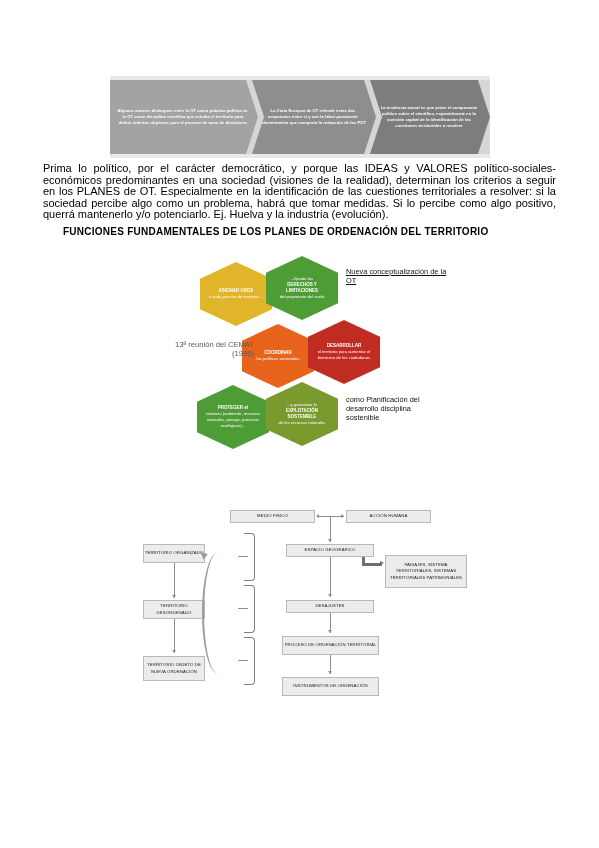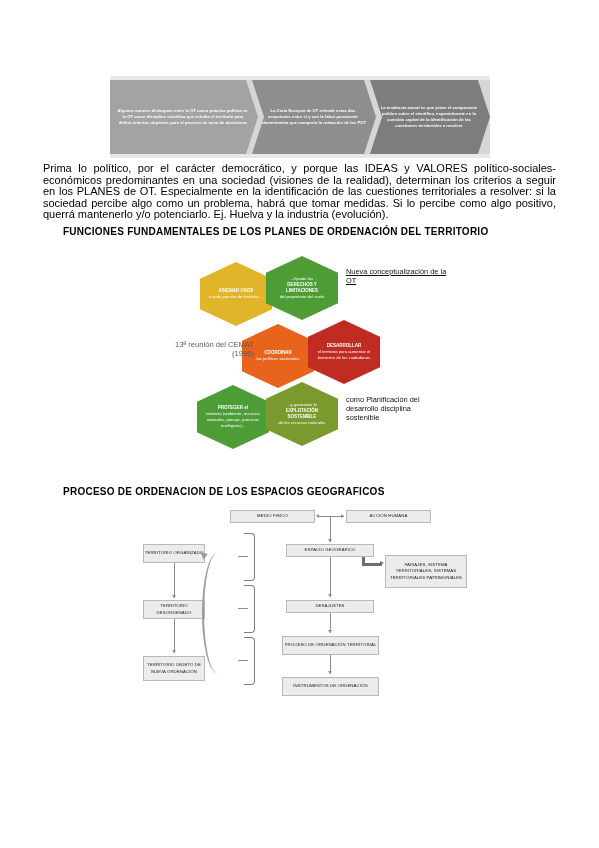--- a/index.html
+++ b/index.html
@@ -134,21 +134,20 @@
         <b>EXPLOTACIÓN SOSTENIBLE</b><br>
         <span>de los recursos naturales</span>
       </div>
     </div>
 
     <div class="hexlabel lb-nueva">Nueva conceptualización de la OT</div>
     <div class="hexlabel lb-cemat">13ª reunión del CEMAT (1995)</div>
     <div class="hexlabel lb-plan">como Planificación del desarrollo disciplina sostenible</div>
   </div>
 
-  <div class="sec-head" id="head2">PROCESO DE ORDENACION DE LOS ESPACIOS GEOGRAFICOS</div>
 
   <div class="flow">
 
     <div class="node" style="left:100px;top:5px;width:85px;height:13px;">MEDIO FÍSICO</div>
     <div class="node" style="left:216px;top:5px;width:85px;height:13px;">ACCIÓN HUMANA</div>
     <div class="hline" style="left:188px;top:11px;width:26px;"></div>
     <div class="arrowhead left" style="left:186px;top:8.5px;"></div>
     <div class="arrowhead right" style="left:211px;top:8.5px;"></div>
     <div class="vline" style="left:200px;top:11px;height:26px;"></div>
     <div class="arrowhead" style="left:197.5px;top:34px;"></div>

